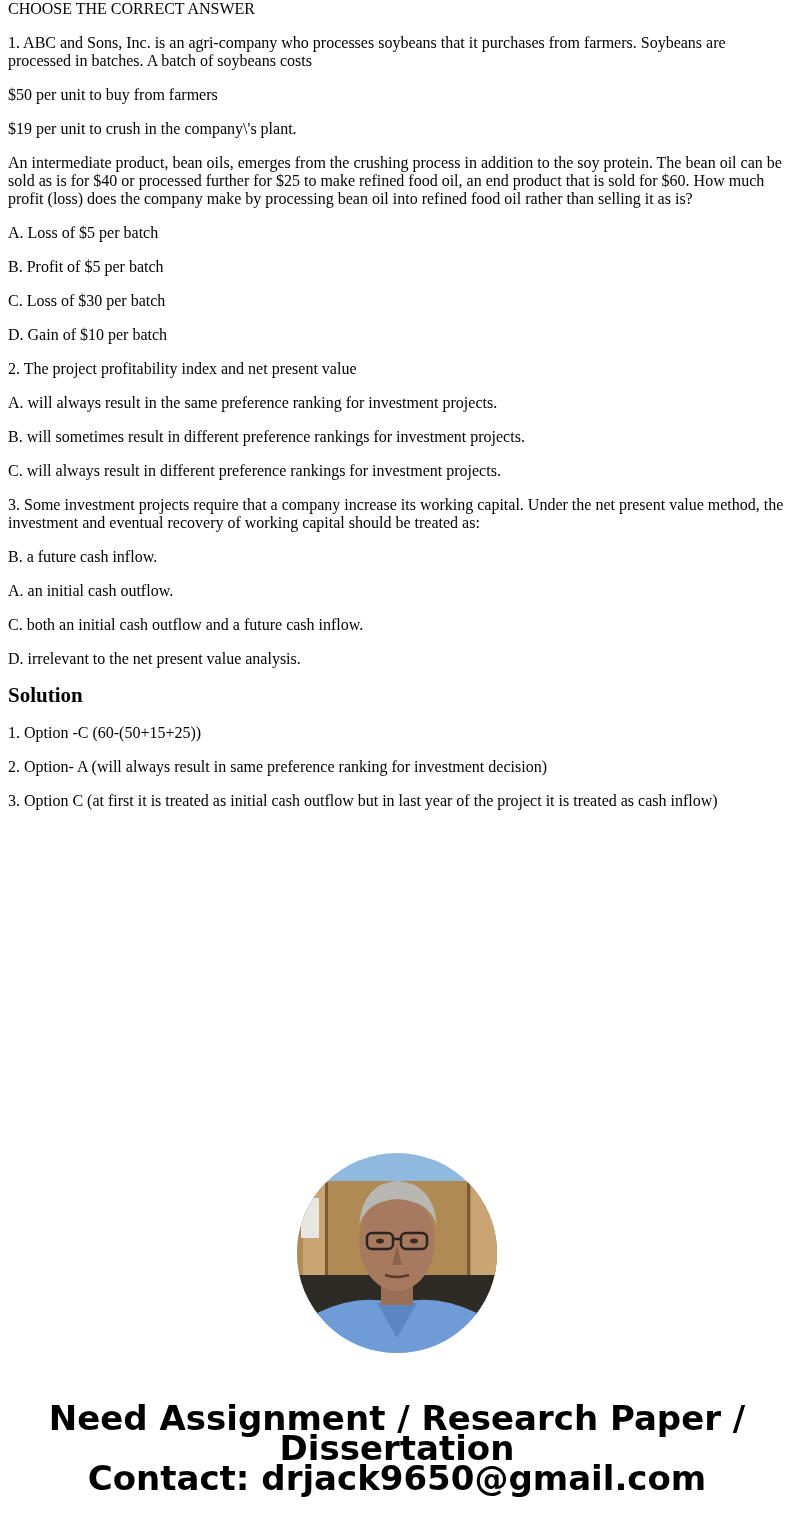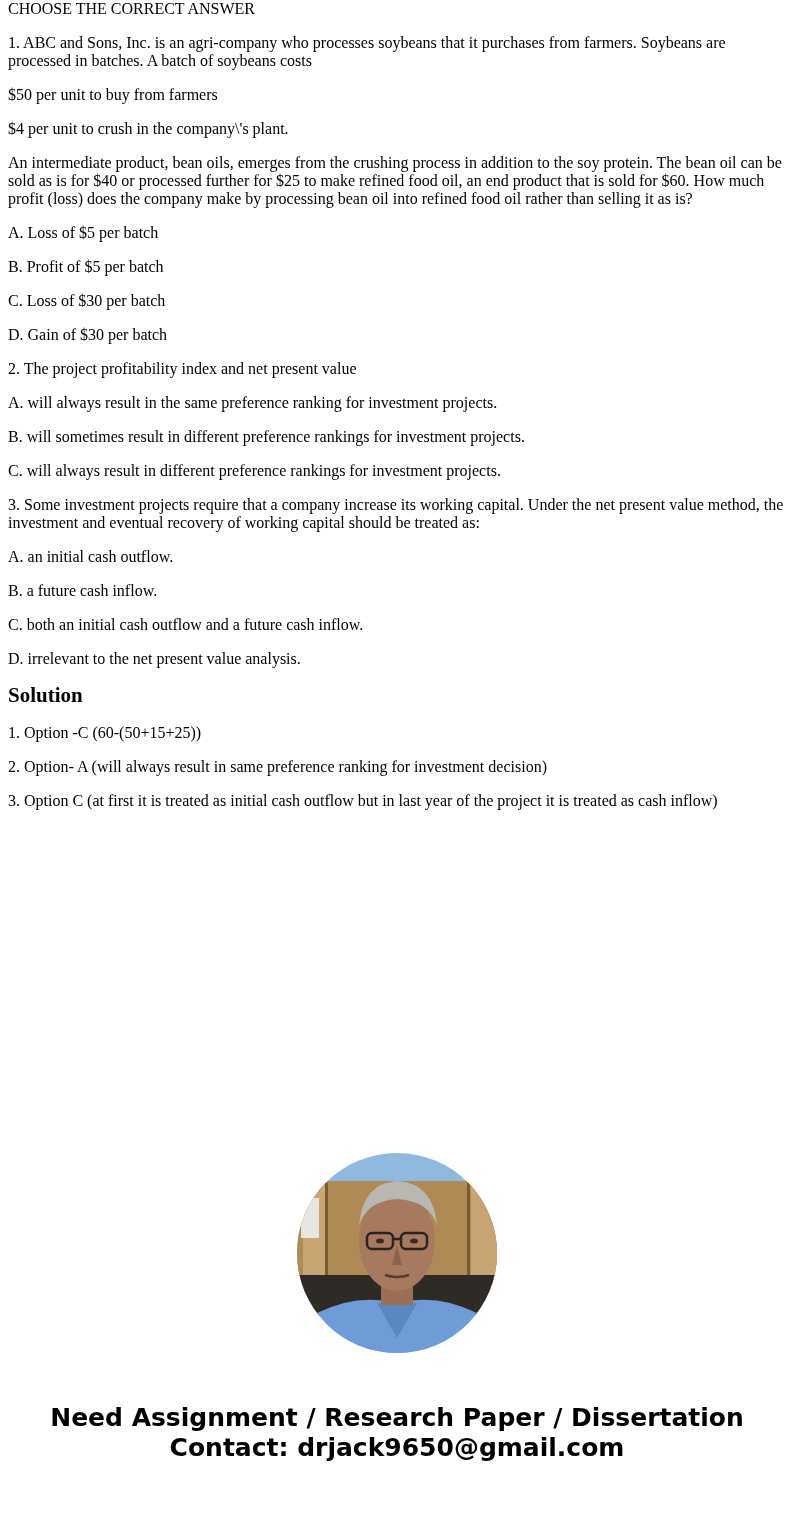--- a/index.html
+++ b/index.html
@@ -39,49 +39,49 @@
     }
     .avatar-wrap svg { display: block; }
     .promo {
       position: absolute;
       left: 0;
       top: 1403px;
       width: 794px;
       text-align: center;
       font-family: "DejaVu Sans", sans-serif;
       font-weight: bold;
-      font-size: 25px;
+      font-size: 34px;
       line-height: 30px;
       color: #000000;
     }
     .promo div { margin: 0; }
   </style>
 </head>
 <body>
 
 <div class="content">
   <p>CHOOSE THE CORRECT ANSWER</p>
 
   <p>1. ABC and Sons, Inc. is an agri-company who processes soybeans that it purchases from farmers. Soybeans are processed in batches. A batch of soybeans costs</p>
   <p>$50 per unit to buy from farmers</p>
-  <p>$4 per unit to crush in the company\'s plant.</p>
+  <p>$19 per unit to crush in the company\'s plant.</p>
   <p>An intermediate product, bean oils, emerges from the crushing process in addition to the soy protein. The bean oil can be sold as is for $40 or processed further for $25 to make refined food oil, an end product that is sold for $60. How much profit (loss) does the company make by processing bean oil into refined food oil rather than selling it as is?</p>
   <p>A. Loss of $5 per batch</p>
   <p>B. Profit of $5 per batch</p>
   <p>C. Loss of $30 per batch</p>
-  <p>D. Gain of $30 per batch</p>
+  <p>D. Gain of $10 per batch</p>
 
   <p>2. The project profitability index and net present value</p>
   <p>A. will always result in the same preference ranking for investment projects.</p>
   <p>B. will sometimes result in different preference rankings for investment projects.</p>
   <p>C. will always result in different preference rankings for investment projects.</p>
 
   <p>3. Some investment projects require that a company increase its working capital. Under the net present value method, the investment and eventual recovery of working capital should be treated as:</p>
+  <p>B. a future cash inflow.</p>
   <p>A. an initial cash outflow.</p>
-  <p>B. a future cash inflow.</p>
   <p>C. both an initial cash outflow and a future cash inflow.</p>
   <p>D. irrelevant to the net present value analysis.</p>
 
   <h3>Solution</h3>
   <p>1. Option -C (60-(50+15+25))</p>
   <p>2. Option- A (will always result in same preference ranking for investment decision)</p>
   <p>3. Option C (at first it is treated as initial cash outflow but in last year of the project it is treated as cash inflow)</p>
 </div>
 
 <div class="avatar-wrap">

